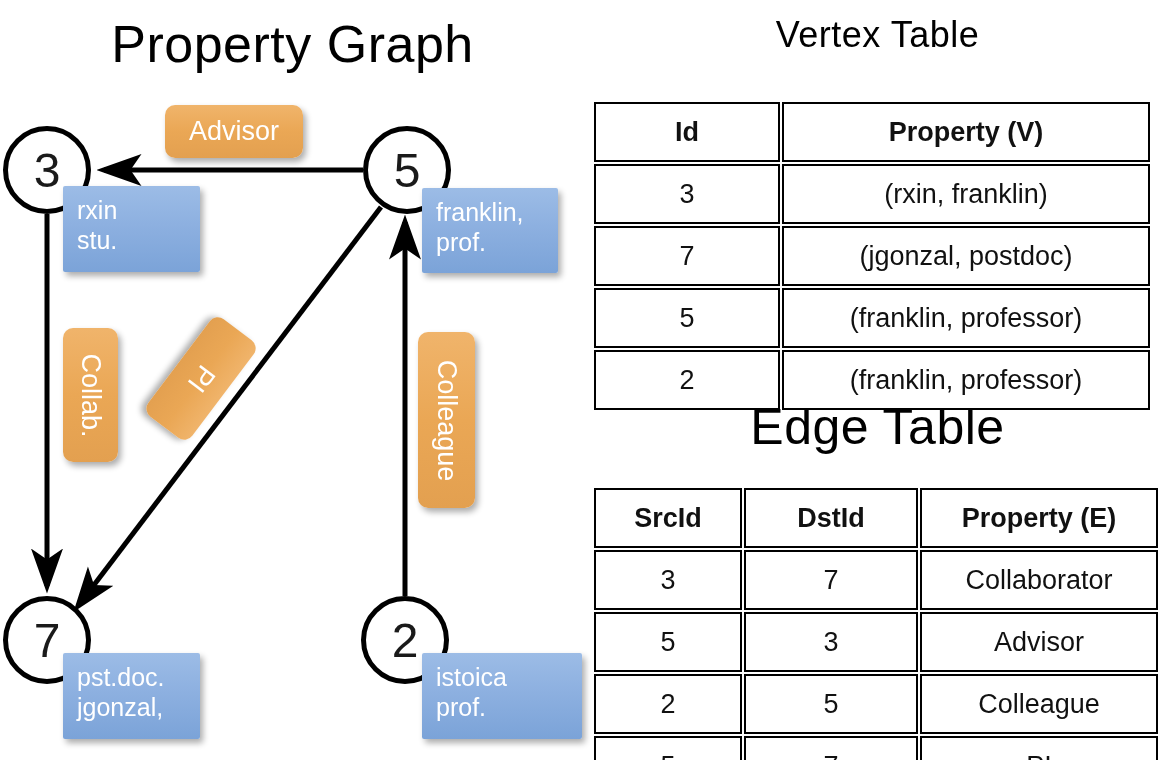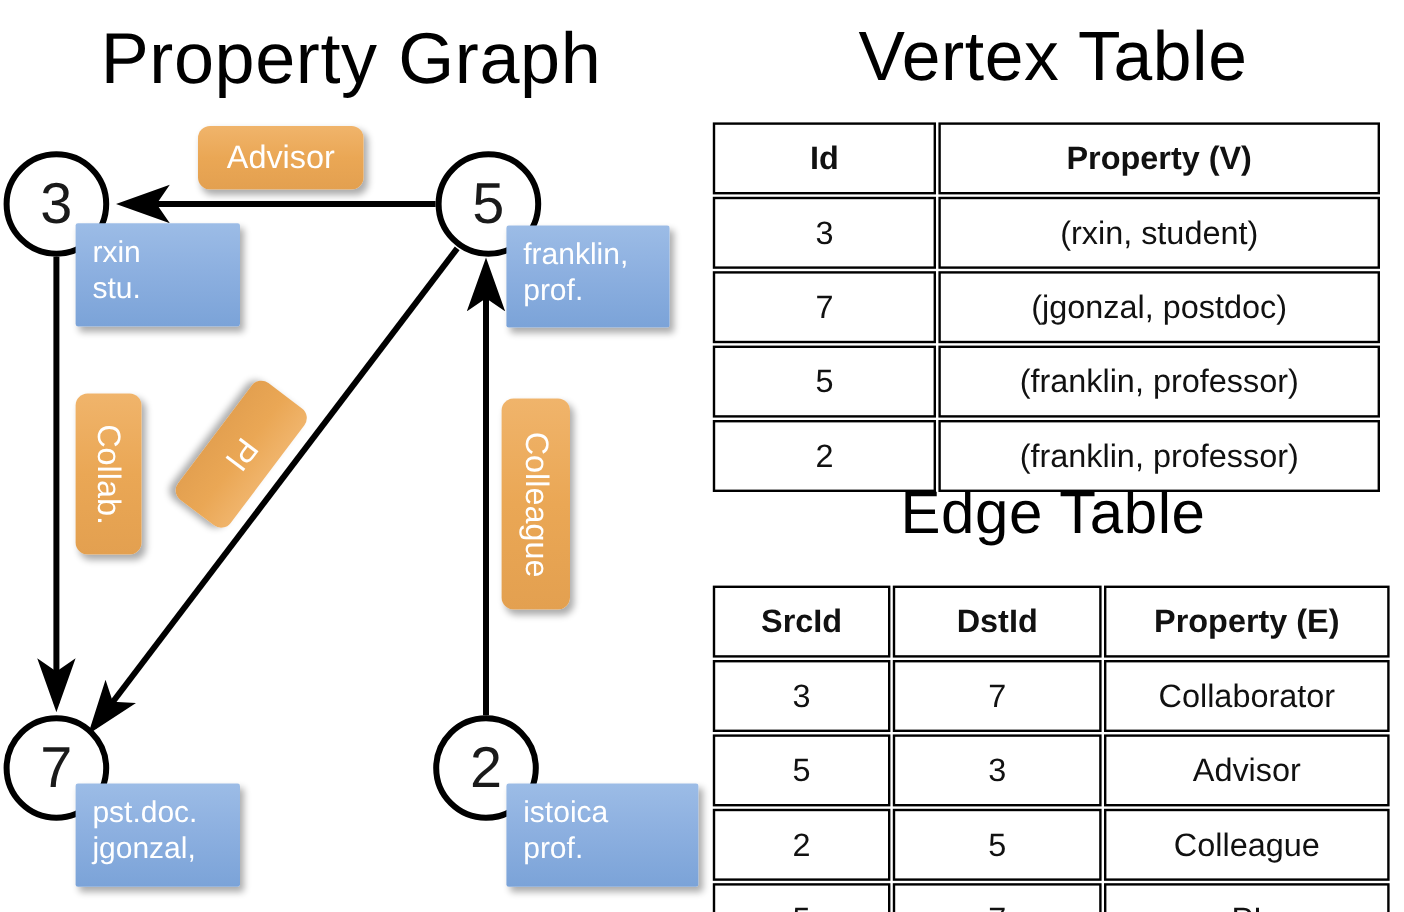--- a/index.html
+++ b/index.html
@@ -21,26 +21,26 @@
     position: absolute;
     font-family: "Liberation Sans", sans-serif;
     font-weight: 300;
     color: #000000;
     white-space: nowrap;
     letter-spacing: 0.5px;
   }
   #title-property-graph {
     left: 0; top: 14px; width: 585px;
     text-align: center;
-    font-size: 60px;
+    font-size: 52px;
   }
   #title-vertex-table {
     left: 585px; top: 14px; width: 585px;
     text-align: center;
-    font-size: 58px;
+    font-size: 36px;
   }
   #title-edge-table {
     left: 585px; top: 398px; width: 585px;
     text-align: center;
     font-size: 50px;
   }
 
   
   #graph-panel {
     position: absolute;
@@ -210,21 +210,21 @@
     </colgroup>
   <thead>
     <tr>
       <th>Id</th>
       <th class="blue">Property (V)</th>
     </tr>
   </thead>
   <tbody>
     <tr>
       <td>3</td>
-      <td class="blue">(rxin, student)</td>
+      <td class="blue">(rxin, franklin)</td>
     </tr>
     <tr>
       <td>7</td>
       <td class="blue">(jgonzal, postdoc)</td>
     </tr>
     <tr>
       <td>5</td>
       <td class="blue">(franklin, professor)</td>
     </tr>
     <tr>

